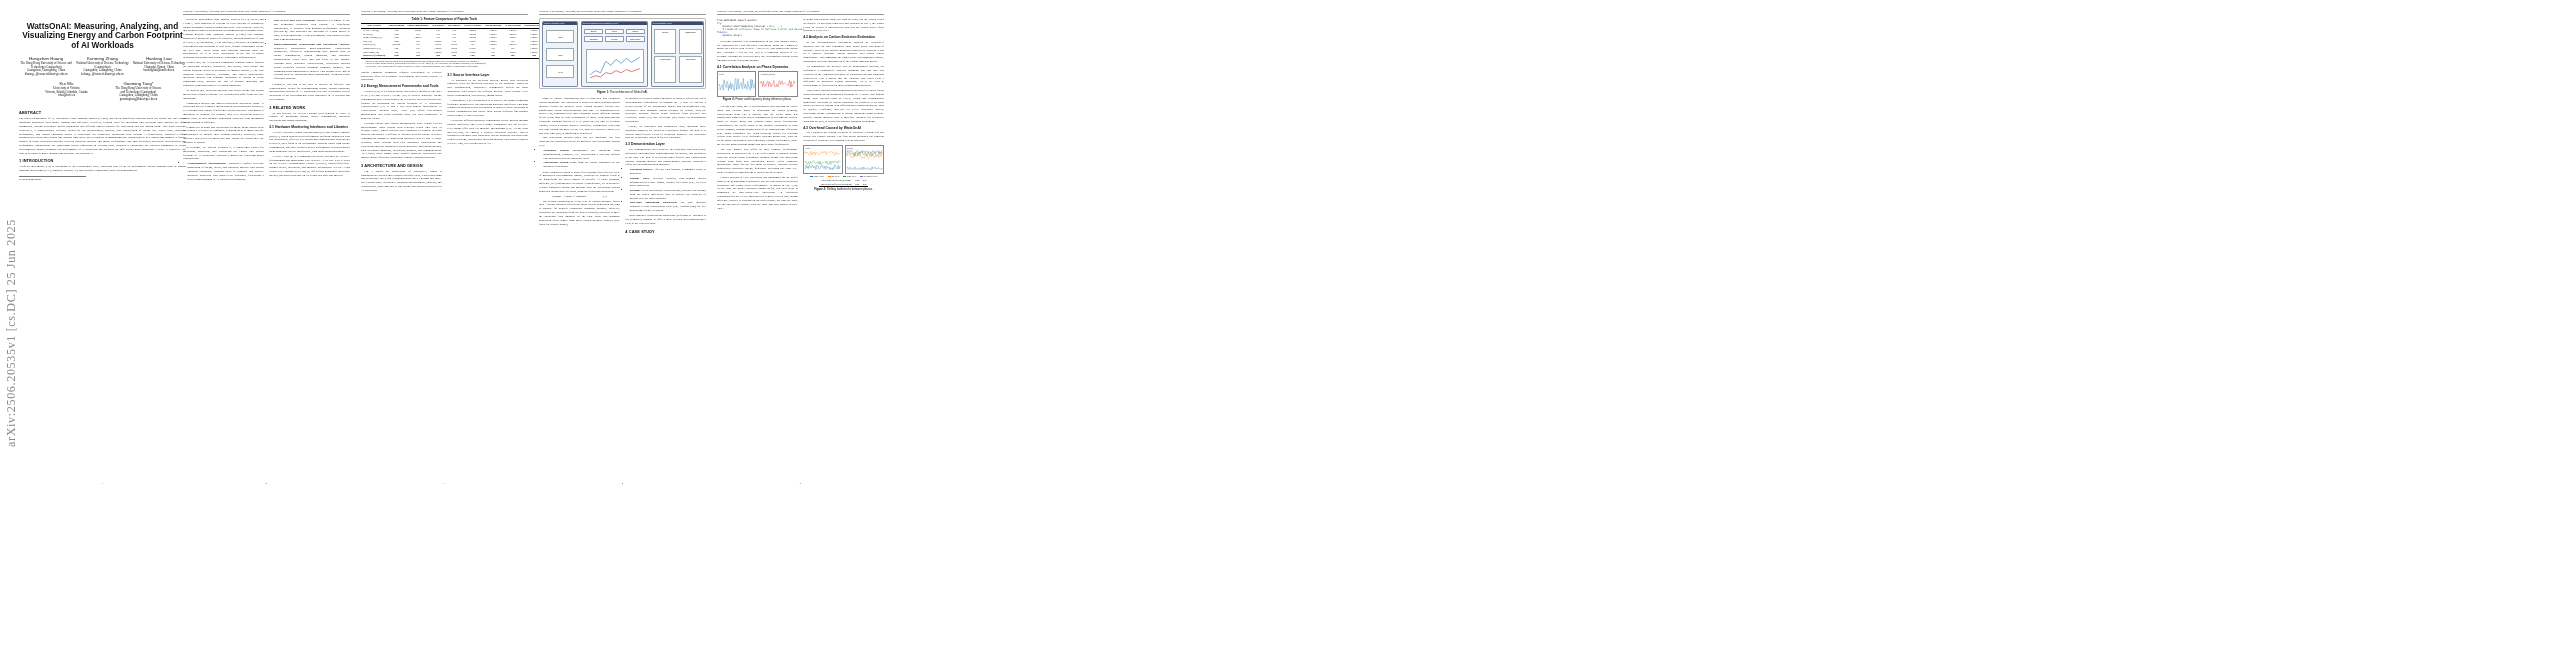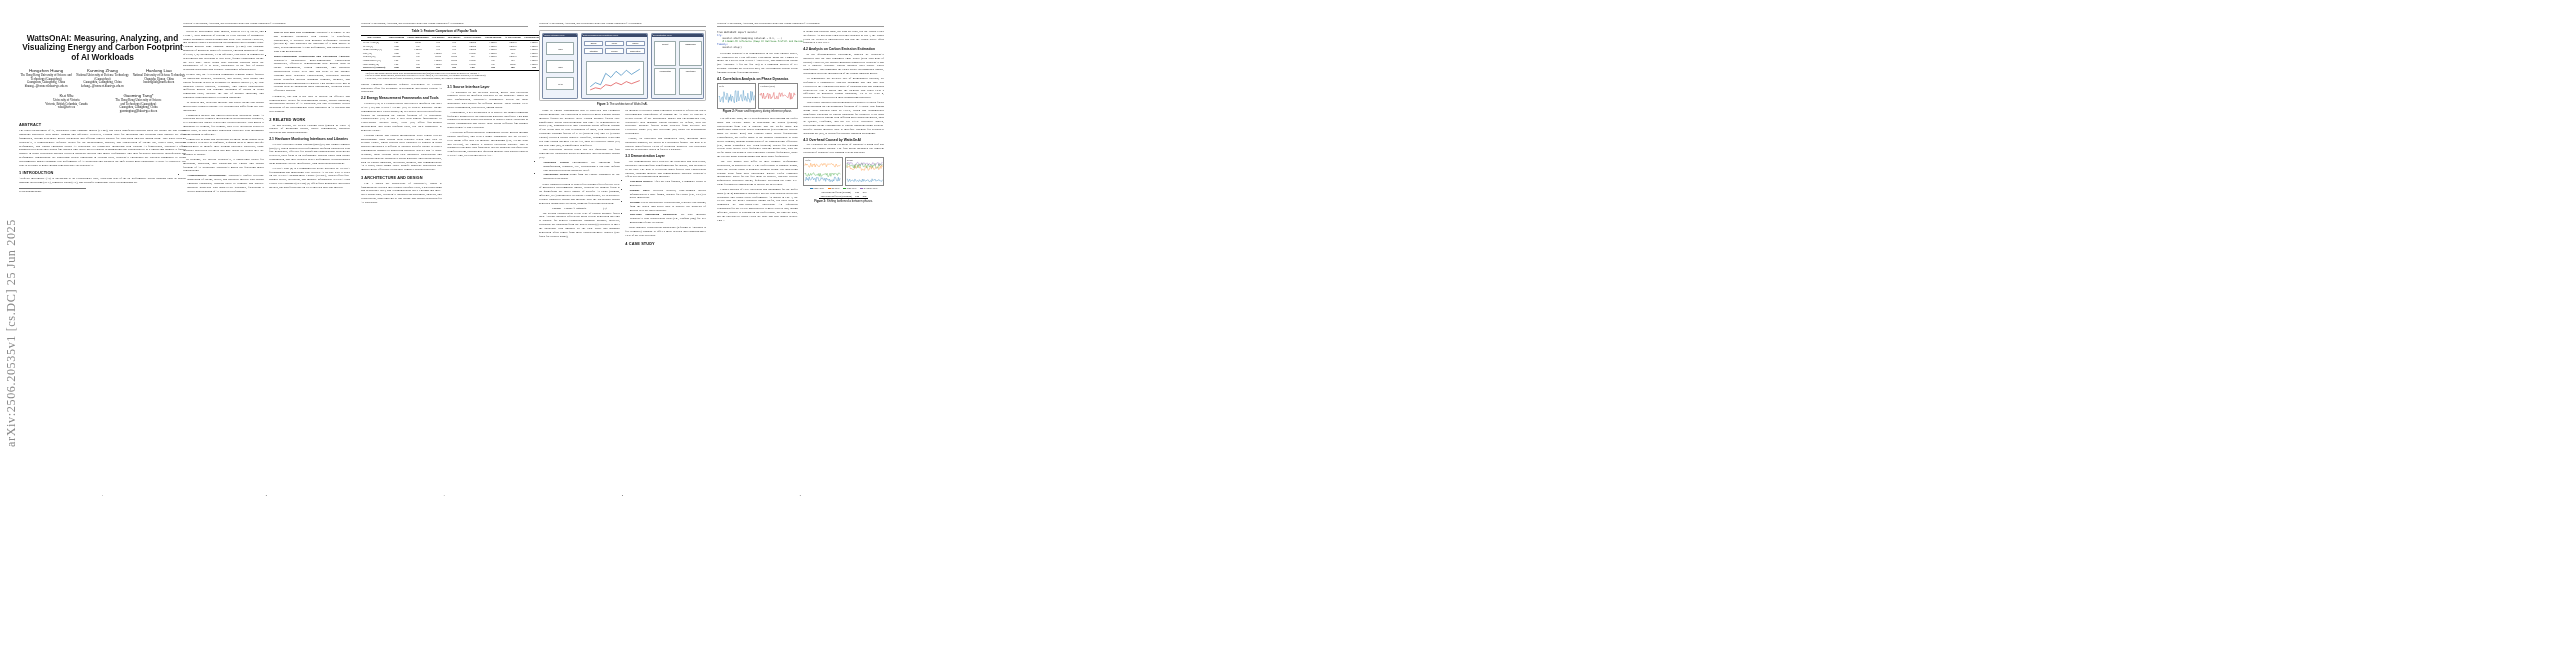--- a/index.html
+++ b/index.html
@@ -9,21 +9,21 @@
   .arxiv-stamp {
     position: absolute; left: 3.3px; top: 22px; width: 15.6px; height: 622px;
     display: flex; align-items: center; justify-content: center;
   }
   .arxiv-stamp span {
     writing-mode: vertical-rl; transform: rotate(180deg);
     font-family: "Liberation Serif", serif; font-size: 12.2px; color: #8a8a8a; letter-spacing: 0.6px; white-space: nowrap;
   }
 
   .page {
-    position: absolute; top: 16px; width: 177px; height: 489px; padding: 5.6px 0 0 0;
+    position: absolute; top: 4px; width: 177px; height: 489px; padding: 5.6px 0 0 0;
     font-size: 2.9px; line-height: 1.32;
   }
   .page + .page { }
   .pg-header {
     font-size: 2.6px; color: #222; display: flex; justify-content: space-between;
     border-bottom: 0.3px solid #999; padding-bottom: 0.6px; margin-bottom: 3.3px;
   }
   .pg-footer {
     position: absolute; bottom: 7.8px; left: 0; right: 0; text-align: center; font-size: 2.6px; color: #333;
   }

